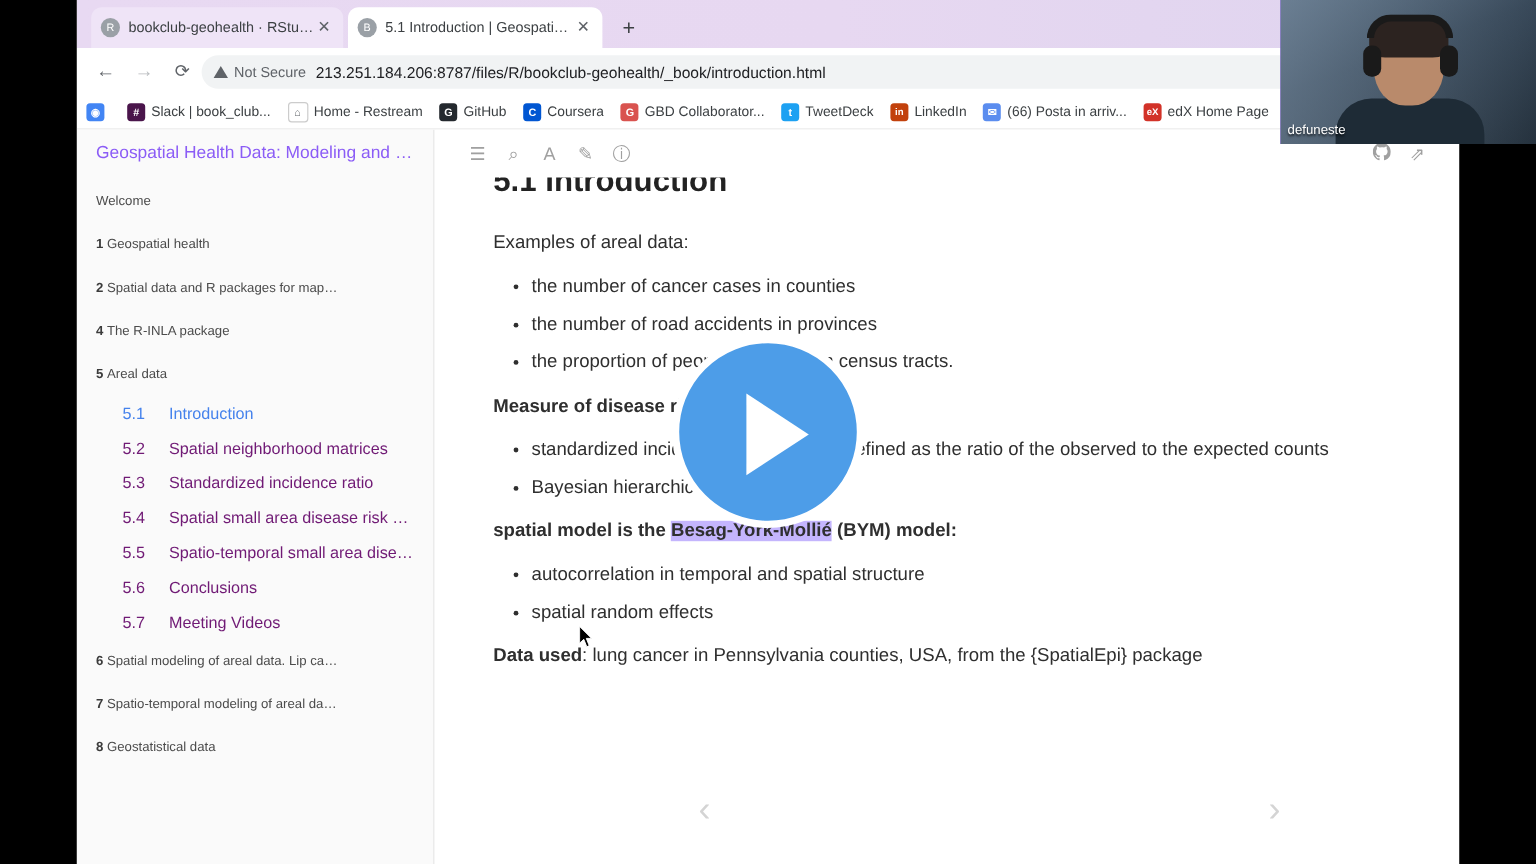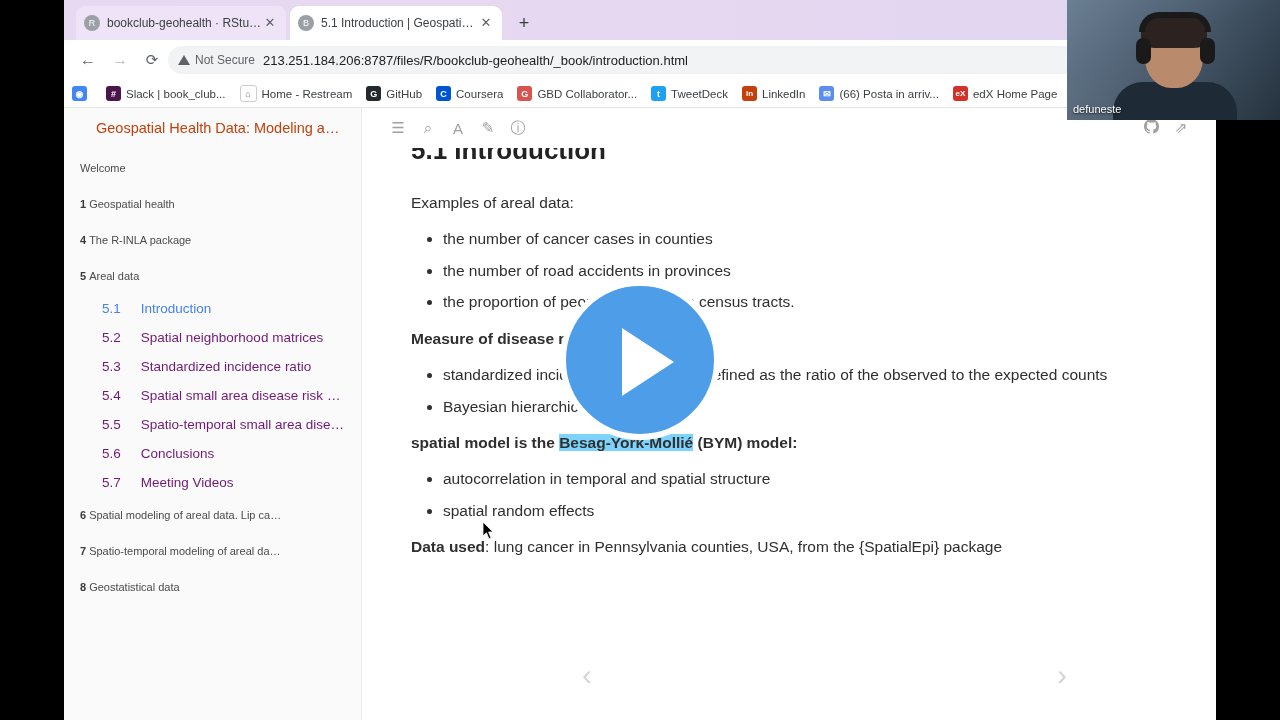--- a/index.html
+++ b/index.html
@@ -215,22 +215,22 @@
     width: 298px;
     height: 100%;
     background: #fafafa;
     border-right: 1px solid #e8e8e8;
     overflow: hidden;
     padding: 0 0 0 0;
     box-sizing: border-box;
   }
   #book-title {
     font-size: 14.5px;
-    color: #c2410c;
-    padding: 12px 16px 14px 32px;
+    color: #8b5cf6;
+    padding: 12px 16px 14px 16px;
     white-space: nowrap;
     overflow: hidden;
     text-overflow: ellipsis;
   }
   .toc-item {
     font-size: 11px;
     color: #4b4b4b;
     padding: 8px 16px 8px 16px;
     white-space: nowrap;
     overflow: hidden;
@@ -297,21 +297,21 @@
     font-size: 26px;
     margin: 0 0 22px 0;
     color: #222;
     font-weight: bold;
     
     margin-top: -16px;
   }
   #article p { margin: 14px 0; }
   #article ul { margin: 10px 0 10px 0; padding-left: 32px; }
   #article li { margin: 9px 0; }
-  .hl { background: #7dd3fc; }
+  .hl { background: #c4b5fd; }
   .bold { font-weight: bold; }
 
   #nav-prev, #nav-next {
     position: absolute;
     bottom: 28px;
     font-size: 30px;
     color: #d4d4d4;
     width: 24px;
     text-align: center;
   }
@@ -507,20 +507,23 @@
       <div id="book-sidebar">
         <div id="book-title">Geospatial Health Data: Modeling and …</div>
 
         <div class="toc-item">
           <span>Welcome</span>
         </div>
         <div class="toc-item">
           <span class="num">1</span><span>Geospatial health</span>
         </div>
         <div class="toc-item">
+          <span class="num">2</span><span>Spatial data and R packages for map…</span>
+        </div>
+        <div class="toc-item">
           <span class="num">4</span><span>The R-INLA package</span>
         </div>
         <div class="toc-item">
           <span class="num">5</span><span>Areal data</span>
         </div>
 
         <div class="toc-sub active">
           <span class="num">5.1</span><span>Introduction</span>
         </div>
         <div class="toc-sub">

